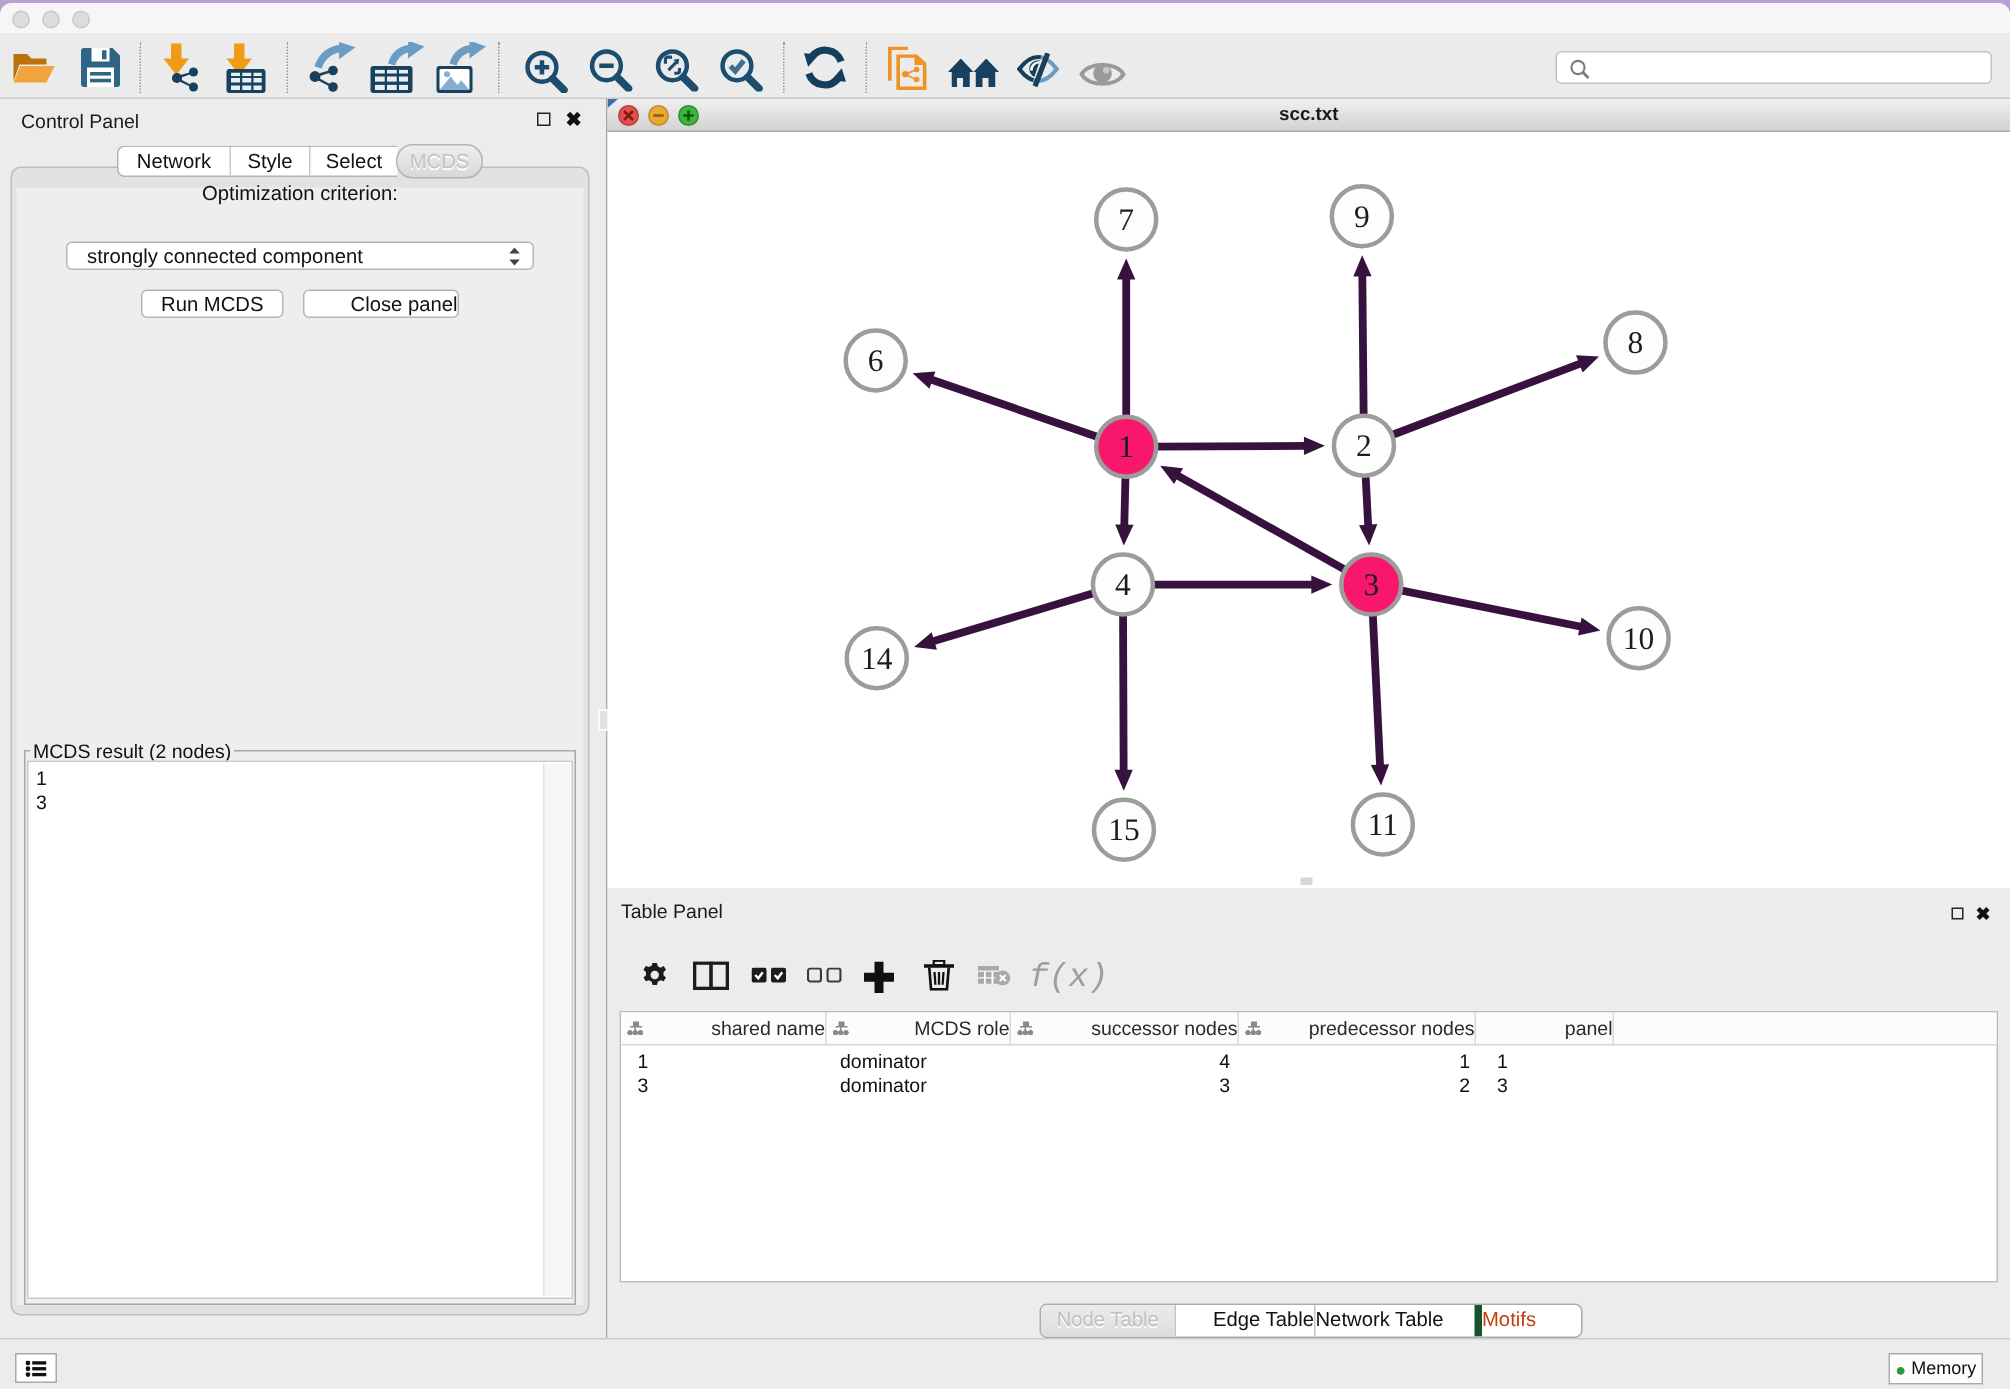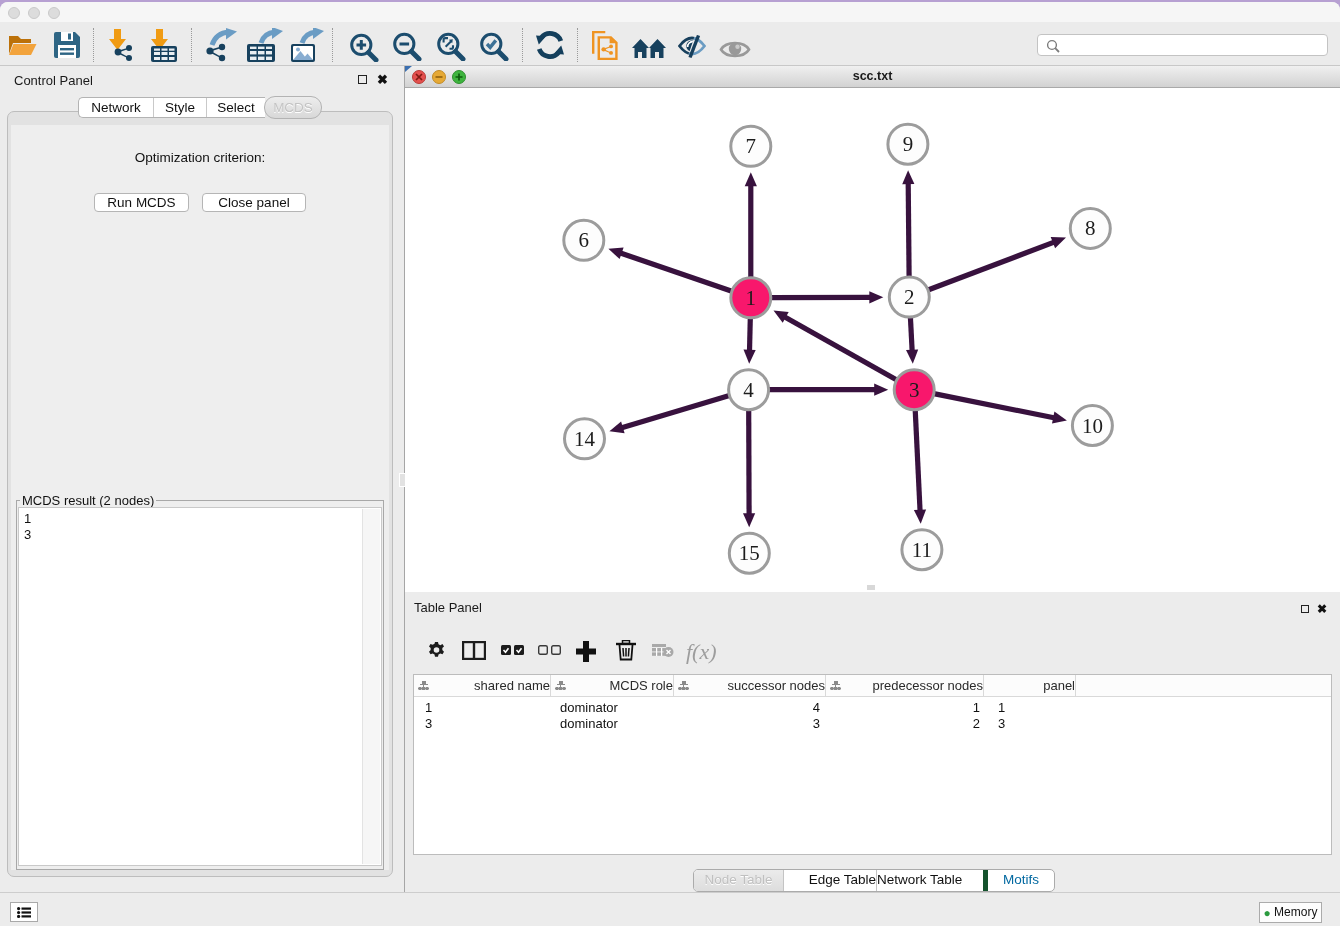--- a/index.html
+++ b/index.html
@@ -211,23 +211,29 @@
   <div class="sqico" style="left:358px;top:9px"></div>
   <div class="xico" style="left:377px;top:9px">✖</div>
   <div class="abs" style="left:7px;top:45px;width:386px;height:766px;background:#e2e2e2;border:1px solid #bdbdbd;border-radius:7px;box-sizing:border-box"></div>
   <div class="abs" style="left:11px;top:59px;width:378px;height:745px;background:#eeeeee"></div>
   <div class="abs" style="left:78px;top:31px;width:187px;height:21px;background:#fff;border:1px solid #b3b3b3;border-right:none;border-radius:5px 0 0 5px;box-sizing:border-box;display:flex;font-size:13.5px;color:#111;text-align:center">
     <div style="width:74px;line-height:19px;border-right:1px solid #c9c9c9">Network</div>
     <div style="width:52px;line-height:19px;border-right:1px solid #c9c9c9">Style</div>
     <div style="flex:1;line-height:19px">Select</div>
   </div>
   <div class="abs" style="left:264px;top:30px;width:58px;height:23px;background:linear-gradient(#ededed,#d8d8d8);border:1px solid #b3b3b3;border-radius:11px;box-sizing:border-box;text-align:center;line-height:21px;font-size:13.5px;color:#c3c3c3;text-shadow:0 1px 0 #fff">MCDS</div>
-  <div class="abs" style="left:11px;top:84px;width:378px;text-align:center;font-size:13.5px;color:#111">Optimization criterion:</div>
+  <div class="abs" style="left:11px;top:55px;width:378px;text-align:center;font-size:13.5px;color:#111">Optimization criterion:</div>
+  <div class="abs" style="left:44px;top:95px;width:312px;height:19px;background:#fff;border:1px solid #b5b5b5;border-radius:4px;box-sizing:border-box;font-size:13.5px;color:#111;line-height:17px;padding-left:13px">strongly connected component
+    <svg class="abs" style="right:7px;top:2px" width="10" height="14" viewBox="0 0 10 14">
+     <path d="M1.5 5 L5 1 L8.5 5 z" fill="#444"></path>
+          <path d="M1.5 9 L5 13 L8.5 9 z" fill="#444"></path>
+    </svg>
+  </div>
   <div class="abs" style="left:94px;top:127px;width:95px;height:19px;background:#fff;border:1px solid #b5b5b5;border-radius:4px;box-sizing:border-box;font-size:13.5px;color:#111;text-align:center;line-height:17px">Run MCDS</div>
-  <div class="abs" style="left:202px;top:127px;width:104px;height:19px;background:#fff;border:1px solid #b5b5b5;border-radius:4px;box-sizing:border-box;font-size:13.5px;color:#111;text-align:center;line-height:17px">Close panel</div>
+  <div class="abs" style="left:202px;top:127px;width:104px;height:19px;background:#fff;border:1px solid #b5b5b5;border-radius:4px;box-sizing:border-box;font-size:13.5px;color:#111;text-align:right;line-height:17px">Close panel</div>
   <div class="abs" style="left:16px;top:434px;width:368px;height:370px;border:1px solid #a8a8a8;box-sizing:border-box"></div>
   <div class="abs" style="left:20px;top:427px;background:#eeeeee;font-size:13px;color:#111;padding:0 2px">MCDS result (2 nodes)</div>
   <div class="abs" style="left:18px;top:441px;width:364px;height:359px;background:#fff;border:1px solid #c9c9c9;box-sizing:border-box">
     <div style="position:absolute;right:1px;top:1px;width:17px;height:355px;background:#f6f6f6;border-left:1px solid #e3e3e3"></div>
     <div style="font-size:13px;color:#111;padding:3px 0 0 5px;line-height:16px">1<br>3</div>
   </div>
  </div>
  <div id="vsplit"></div>
  <div style="position:absolute;left:399px;top:471px;width:6px;height:12px;background:#e2e2e2;border:1px solid #fff"></div>
  <div id="netwin">
@@ -346,21 +352,21 @@
           <rect x="0" y="4" width="14" height="3.4"></rect>
           <rect x="0" y="8.4" width="14" height="3.4"></rect>
         </g>
    <g fill="#fff">
           <rect x="4" y="4" width="1.2" height="8"></rect>
           <rect x="9" y="4" width="1.2" height="8"></rect>
         </g>
    <circle cx="16.5" cy="8" r="5" fill="#a9a9a9"></circle>
         <path d="M14.5 6 l4 4 m0 -4 l-4 4" stroke="#fff" stroke-width="1.3"></path>
   </svg>
-  <div class="abs" style="left:281px;top:47px;font-family:Liberation Serif, serif;font-style:italic;font-size:22px;color:#9d9d9d">f(x)</div>
+  <div class="abs" style="left:281px;top:47px;font-family:Liberation Mono, monospace;font-style:italic;font-size:22px;color:#9d9d9d">f(x)</div>
   <div class="abs" style="left:8px;top:82px;width:919px;height:181px;background:#fff;border:1px solid #bcbcbc;box-sizing:border-box">
    <div style="position:absolute;left:0;top:0;width:100%;height:22px;border-bottom:1px solid #d9d9d9;box-sizing:border-box;background:#fcfcfc"></div>
    <div class="hcell" style="left:0;width:137px">shared name</div>
    <div class="hcell" style="left:137px;width:123px">MCDS role</div>
    <div class="hcell" style="left:260px;width:152px">successor nodes</div>
    <div class="hcell" style="left:412px;width:158px">predecessor nodes</div>
    <div class="hcell2" style="left:570px;width:92px">panel</div>
    <div class="trow" style="top:25px">
           <span style="left:11px">1</span>
           <span style="left:146px">dominator</span>
@@ -373,21 +379,21 @@
           <span style="left:146px">dominator</span>
           <span class="r" style="left:260px;width:146px">3</span>
           <span class="r" style="left:412px;width:154px">2</span>
           <span style="left:584px">3</span>
         </div>
   </div>
   <div class="abs" style="left:288px;top:277px;height:21px;display:flex;font-size:13.5px;border:1px solid #ababab;border-radius:5px;overflow:hidden;background:#fff">
    <div style="width:89px;background:linear-gradient(#ebebeb,#ddd);color:#c0c0c0;text-shadow:0 1px 0 #fff;text-align:center;line-height:20px;border-right:1px solid #c4c4c4">Node Table</div>
    <div style="width:92px;text-align:right;line-height:20px;border-right:1px solid #c4c4c4;color:#111">Edge Table</div>
    <div style="width:106px;text-align:left;line-height:20px;border-right:5px solid #14532d;color:#111">Network Table</div>
-   <div style="width:66px;text-align:center;line-height:20px;color:#0369a1">Motifs</div>
+   <div style="width:66px;line-height:20px;color:#c2410c">Motifs</div>
   </div>
  </div>
  <div id="statusbar">
   <div class="abs" style="left:10px;top:9px;width:28px;height:20px;background:#fff;border:1px solid #a9a9a9;box-sizing:border-box">
    <svg class="abs" style="left:6px;top:3.5px" width="14" height="11" viewBox="0 0 14 11">
     <g fill="#111">
             <circle cx="1.6" cy="1.6" r="1.6"></circle>
             <circle cx="1.6" cy="5.5" r="1.6"></circle>
             <circle cx="1.6" cy="9.4" r="1.6"></circle>
     <rect x="4.5" y="0.5" width="9.5" height="2.2"></rect>

